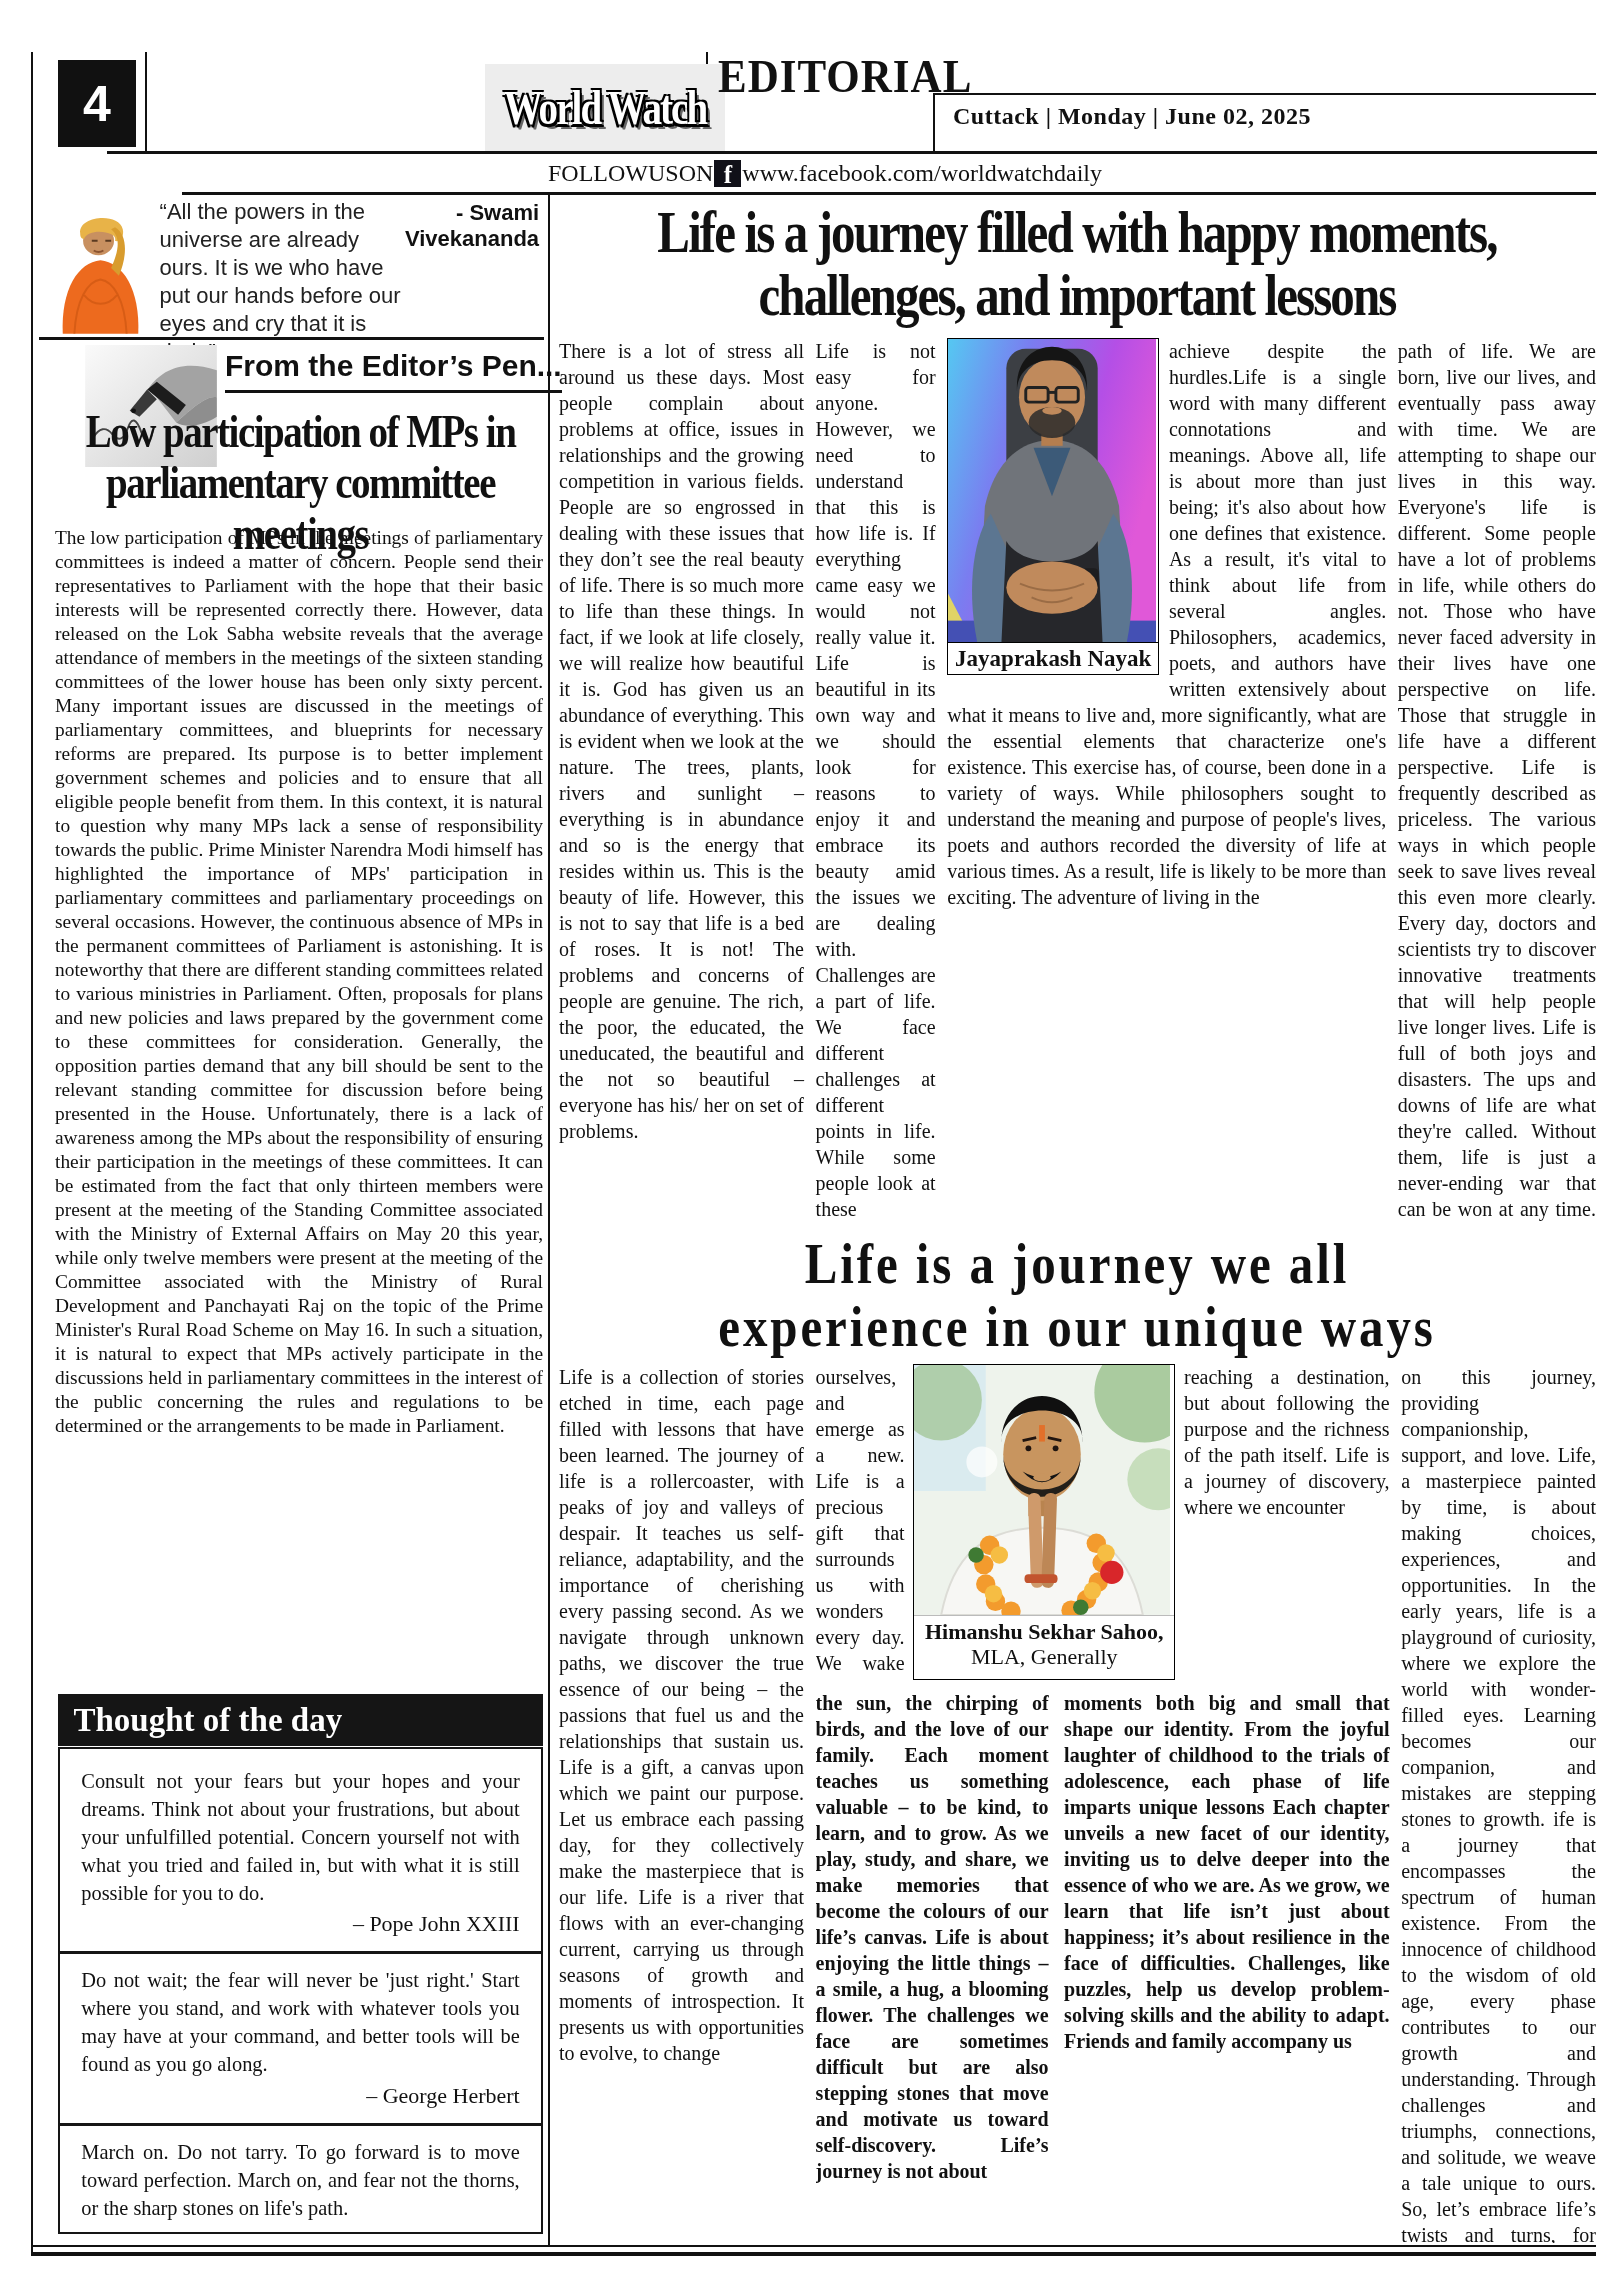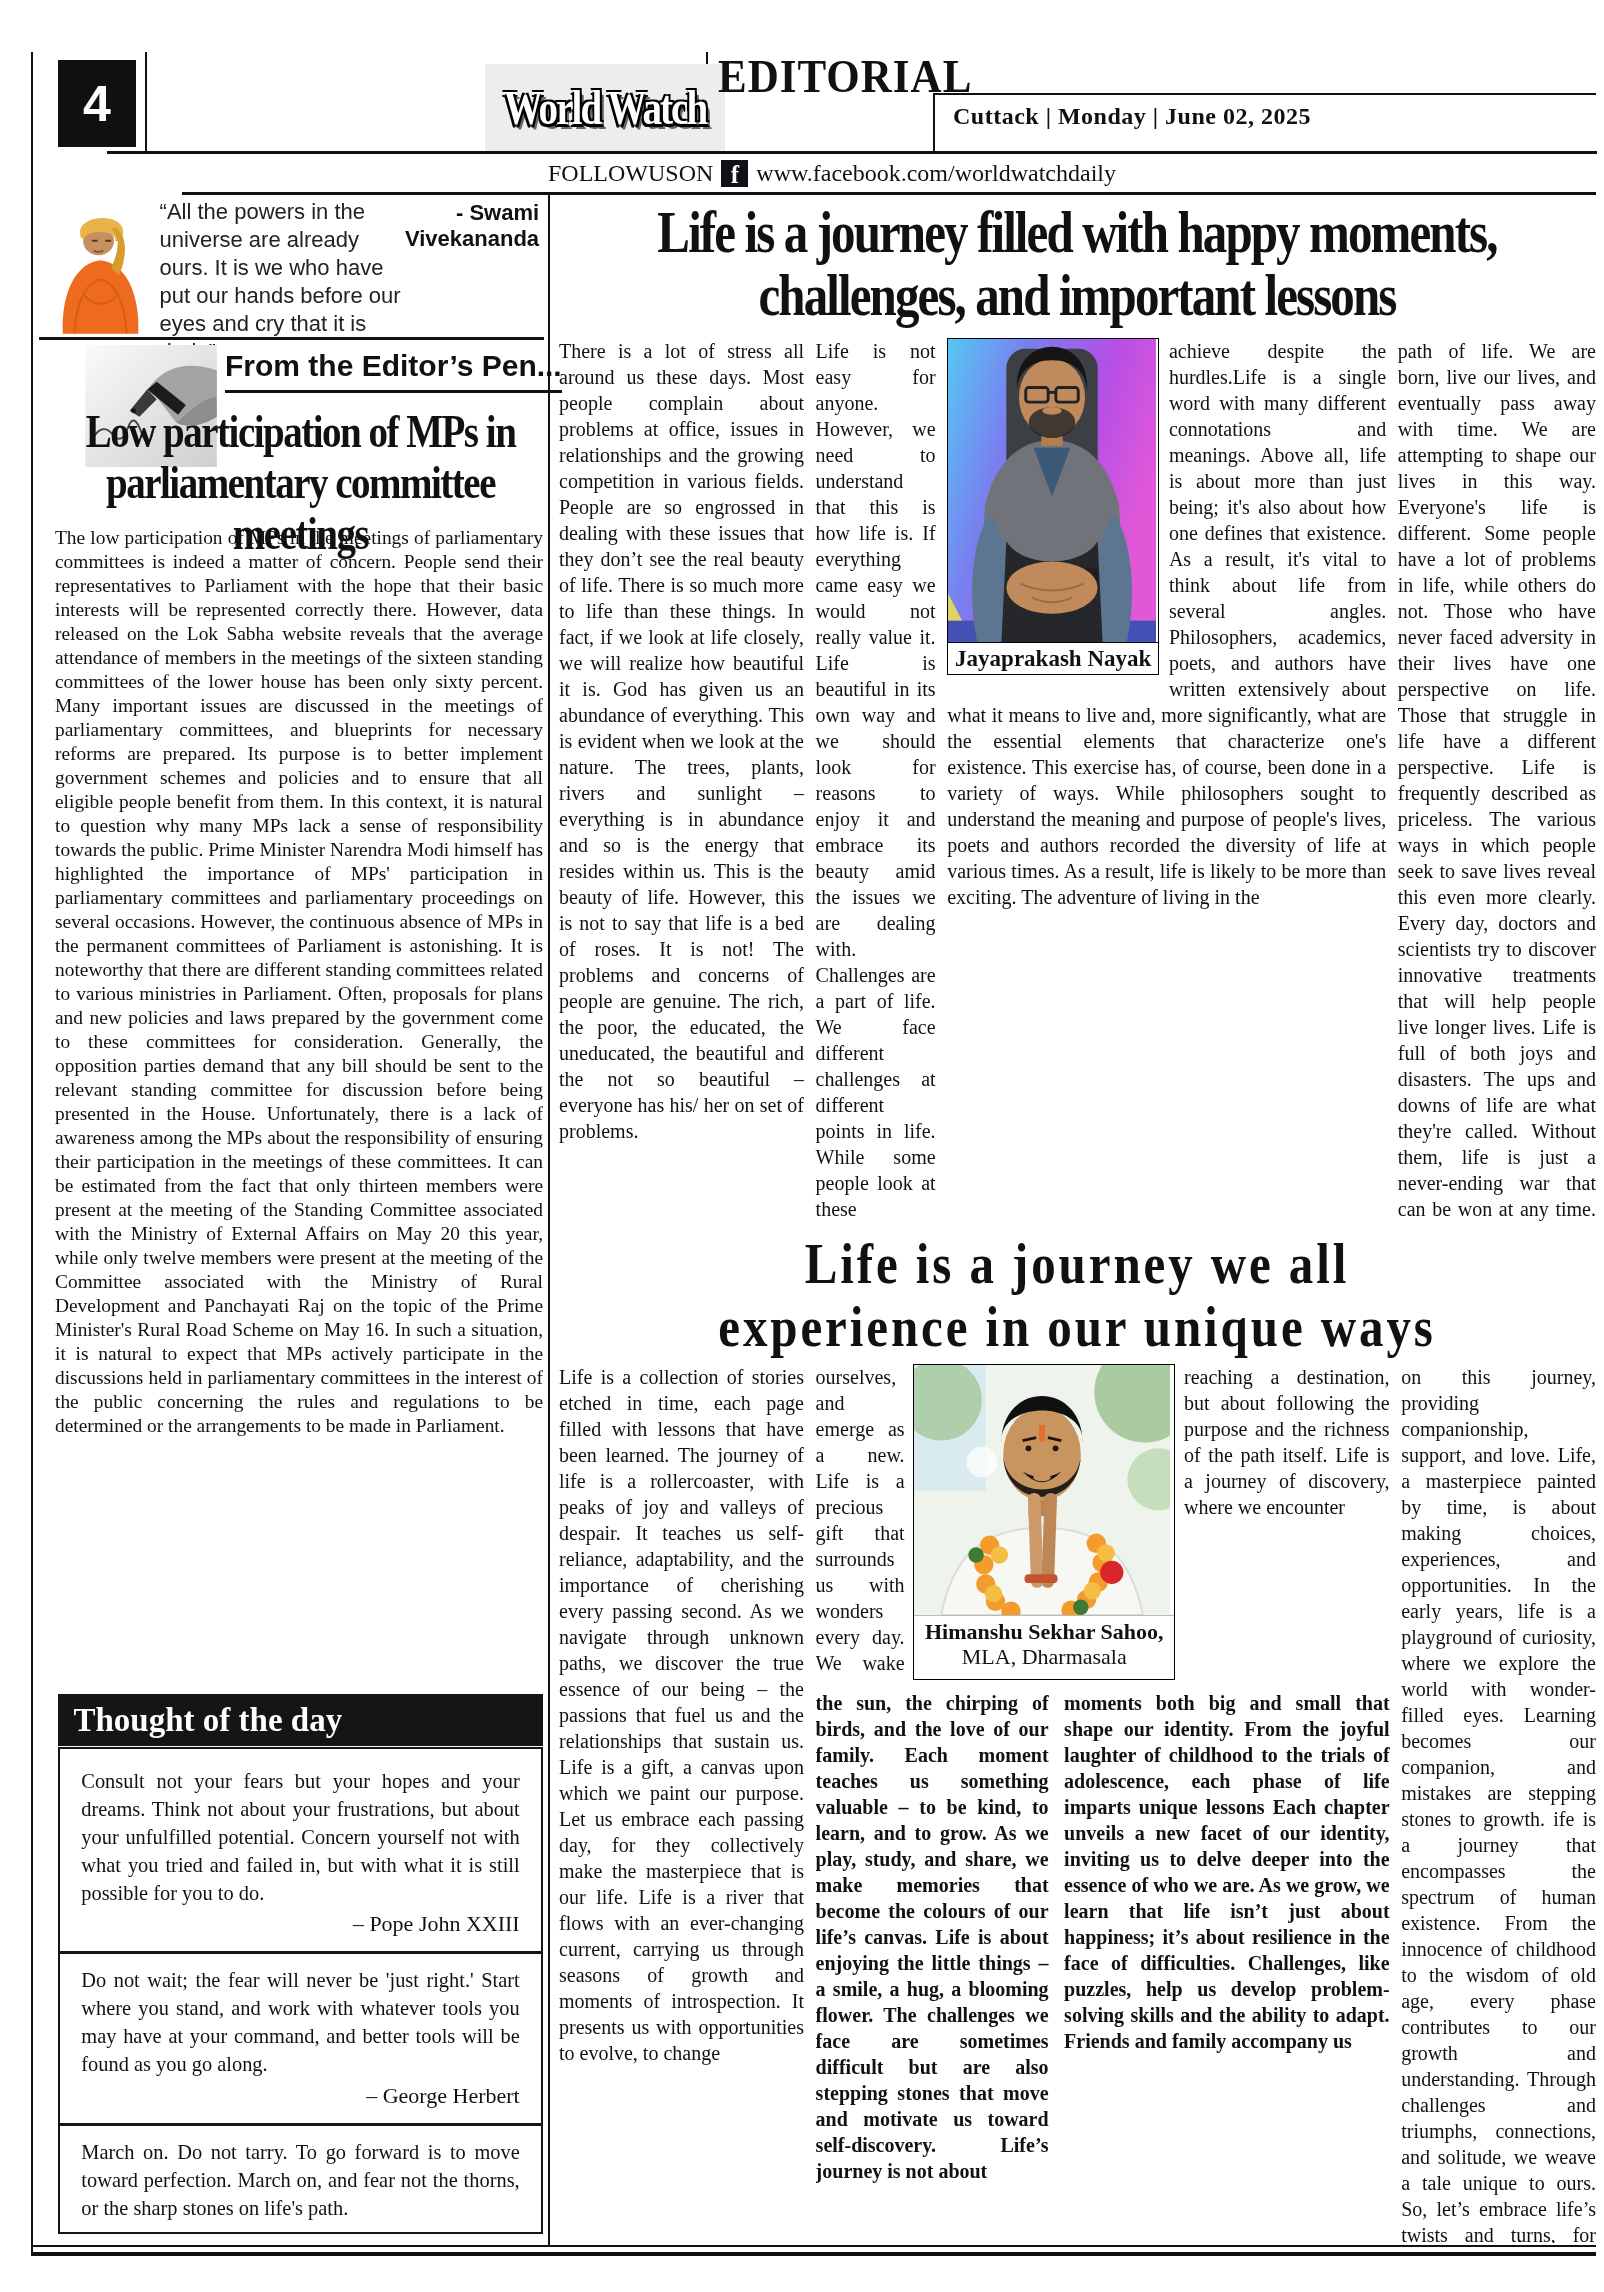--- a/index.html
+++ b/index.html
@@ -10,21 +10,21 @@
   #pageno{position:absolute;left:58px;top:60px;width:78px;height:87px;background:#111;color:#fff;
           font:bold 50px "Liberation Sans",sans-serif;display:flex;align-items:center;justify-content:center;}
   #logo{position:absolute;left:485px;top:64px;width:240px;height:87px;background:#ededed;
         display:flex;align-items:center;justify-content:center;}
   #logo span{font:bold 39px "Liberation Serif",serif;letter-spacing:-1.9px;color:#fff;white-space:nowrap;
         transform:scaleY(1.25);display:inline-block;
         text-shadow:-1.9px -1.9px 0 #000,1.9px -1.9px 0 #000,-1.9px 1.9px 0 #000,1.9px 1.9px 0 #000,3.9px 3.9px 0 #666;}
   #editorial{position:absolute;left:718px;top:49px;font:600 43px "Liberation Serif",serif;
         letter-spacing:1px;transform:scaleY(1.1);transform-origin:top left;}
   #dateline{position:absolute;left:953px;top:103px;font:bold 24px "Liberation Serif",serif;letter-spacing:0.5px;}
-  #fbstrip{position:absolute;left:548px;top:158px;height:31px;display:flex;align-items:center;gap:8px;
+  #fbstrip{position:absolute;left:548px;top:158px;height:31px;display:flex;align-items:center;gap:1px;
         font:24px "Liberation Serif",serif;}
   #fbicon{width:27px;height:27px;background:#101018;color:#fff;display:flex;align-items:flex-end;
         justify-content:center;font:bold 25px "Liberation Serif",serif;line-height:25px;overflow:hidden;}
   
   #vivrow{position:absolute;left:55px;top:198px;width:488px;height:138px;display:flex;gap:13.6px;}
   .qcol{flex:1;display:flex;flex-direction:row;}
   .qtext{font:22px/28px "Liberation Sans","DejaVu Sans",sans-serif;color:#222;}
   .qauthor{font:bold 22px "Liberation Sans",sans-serif;text-align:right;margin-top:1.9px;padding-right:3.9px;}
   #penimg{position:absolute;left:85px;top:345px;}
   #kicker{position:absolute;left:225px;top:349px;font:bold 30px "Liberation Sans",sans-serif;
@@ -247,21 +247,21 @@
                 <circle cx="82" cy="236" r="9"></circle>
                 <circle cx="198" cy="194" r="9"></circle>
                 <circle cx="184" cy="233" r="9"></circle>
             </g>
             <circle cx="204" cy="214" r="12" fill="#d8262a"></circle>
             <circle cx="64" cy="196" r="8" fill="#3f7a33"></circle>
               <circle cx="172" cy="250" r="8" fill="#3f7a33"></circle>
           </svg>
           <div class="pcap2">
             <div class="l1">Himanshu Sekhar Sahoo,</div>
-            <div class="l2">MLA, Dharmasala</div>
+            <div class="l2">MLA, Generally</div>
           </div>
         </div>
         <div class="a2right">reaching a destination, but about following the purpose and the richness of the path itself. Life is a journey of discovery, where we encounter</div>
       </div>
       <div class="a2bottom">
         <div class="a2bl">the sun, the chirping of birds, and the love of our family. Each moment teaches us something valuable – to be kind, to learn, and to grow. As we play, study, and share, we make memories that become the colours of our life’s canvas. Life is about enjoying the little things – a smile, a hug, a blooming flower. The challenges we face are sometimes difficult but are also stepping stones that move and motivate us toward self-discovery. Life’s journey is not about</div>
         <div class="a2br">moments both big and small that shape our identity. From the joyful laughter of childhood to the trials of adolescence, each phase of life imparts unique lessons Each chapter unveils a new facet of our identity, inviting us to delve deeper into the essence of who we are. As we grow, we learn that life isn’t just about happiness; it’s about resilience in the face of difficulties. Challenges, like puzzles, help us develop problem-solving skills and the ability to adapt. Friends and family accompany us</div>
       </div>
     </div>
     <div class="a2c5">on this journey, providing companionship, support, and love. Life, a masterpiece painted by time, is about making choices, experiences, and opportunities. In the early years, life is a playground of curiosity, where we explore the world with wonder-filled eyes. Learning becomes our companion, and mistakes are stepping stones to growth. ife is a journey that encompasses the spectrum of human existence. From the innocence of childhood to the wisdom of old age, every phase contributes to our growth and understanding. Through challenges and triumphs, connections, and solitude, we weave a tale unique to ours. So, let’s embrace life’s twists and turns, for they shape us into the individuals we are meant to be.</div>

